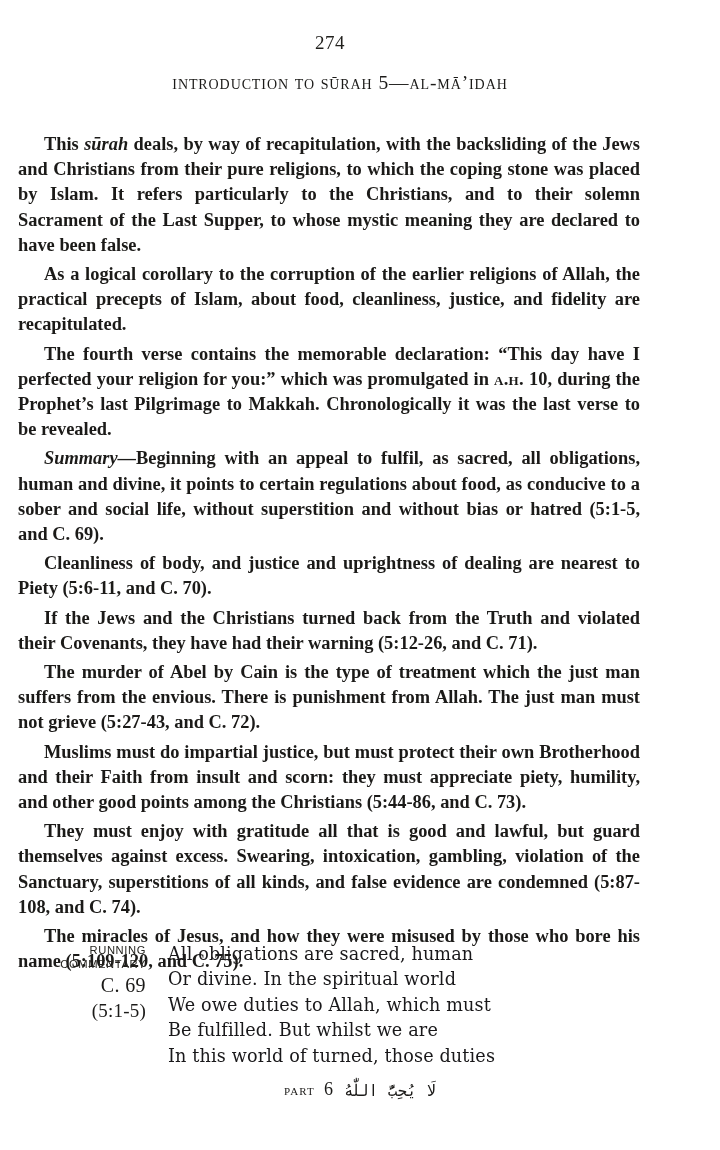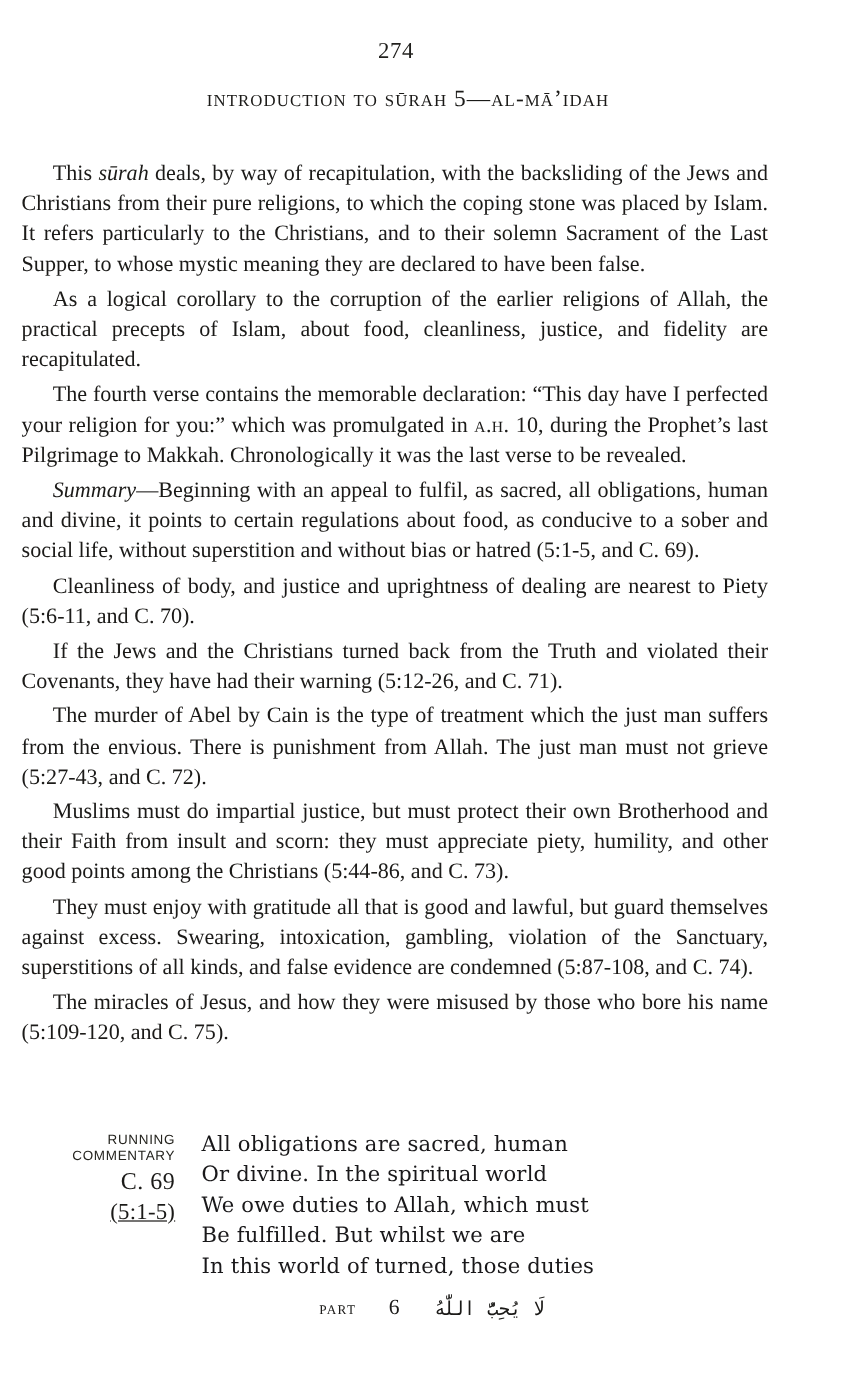--- a/index.html
+++ b/index.html
@@ -58,20 +58,21 @@
   }
 
   p.para {
     margin: 0 0 4px 0;
     text-indent: 26px;
     text-align: justify;
     font-size: 18.4px;
     line-height: 25.2px;
     color: #1b1a18;
     hyphens: none;
+    font-weight: bold;
   }
   p.para:last-child { margin-bottom: 0; }
 
   .it { font-style: italic; }
 
   .smallcaps {
     font-variant: small-caps;
     text-transform: lowercase;
     letter-spacing: 0.3px;
   }
@@ -109,21 +110,20 @@
     color: #1b1a18;
     margin-top: 2px;
   }
 
   .rc-verses {
     font-family: "Liberation Serif", "DejaVu Serif", serif;
     font-size: 19px;
     line-height: 25px;
     letter-spacing: 0.2px;
     color: #1b1a18;
-    text-decoration: underline;
   }
 
   .verse-column {
     margin-left: 22px;
     padding-top: 2px;
   }
 
   .verse-line {
     font-family: "DejaVu Serif", "Liberation Serif", serif;
     font-size: 17.6px;
@@ -135,21 +135,21 @@
 
   
   .footer {
     position: absolute;
     top: 1079px;
     left: 0;
     width: 720px;
     display: flex;
     justify-content: center;
     align-items: baseline;
-    gap: 27px;
+    gap: 9px;
   }
 
   .footer-part {
     font-variant: small-caps;
     text-transform: lowercase;
     font-size: 16px;
     letter-spacing: 1.1px;
     color: #1b1a18;
   }
 

